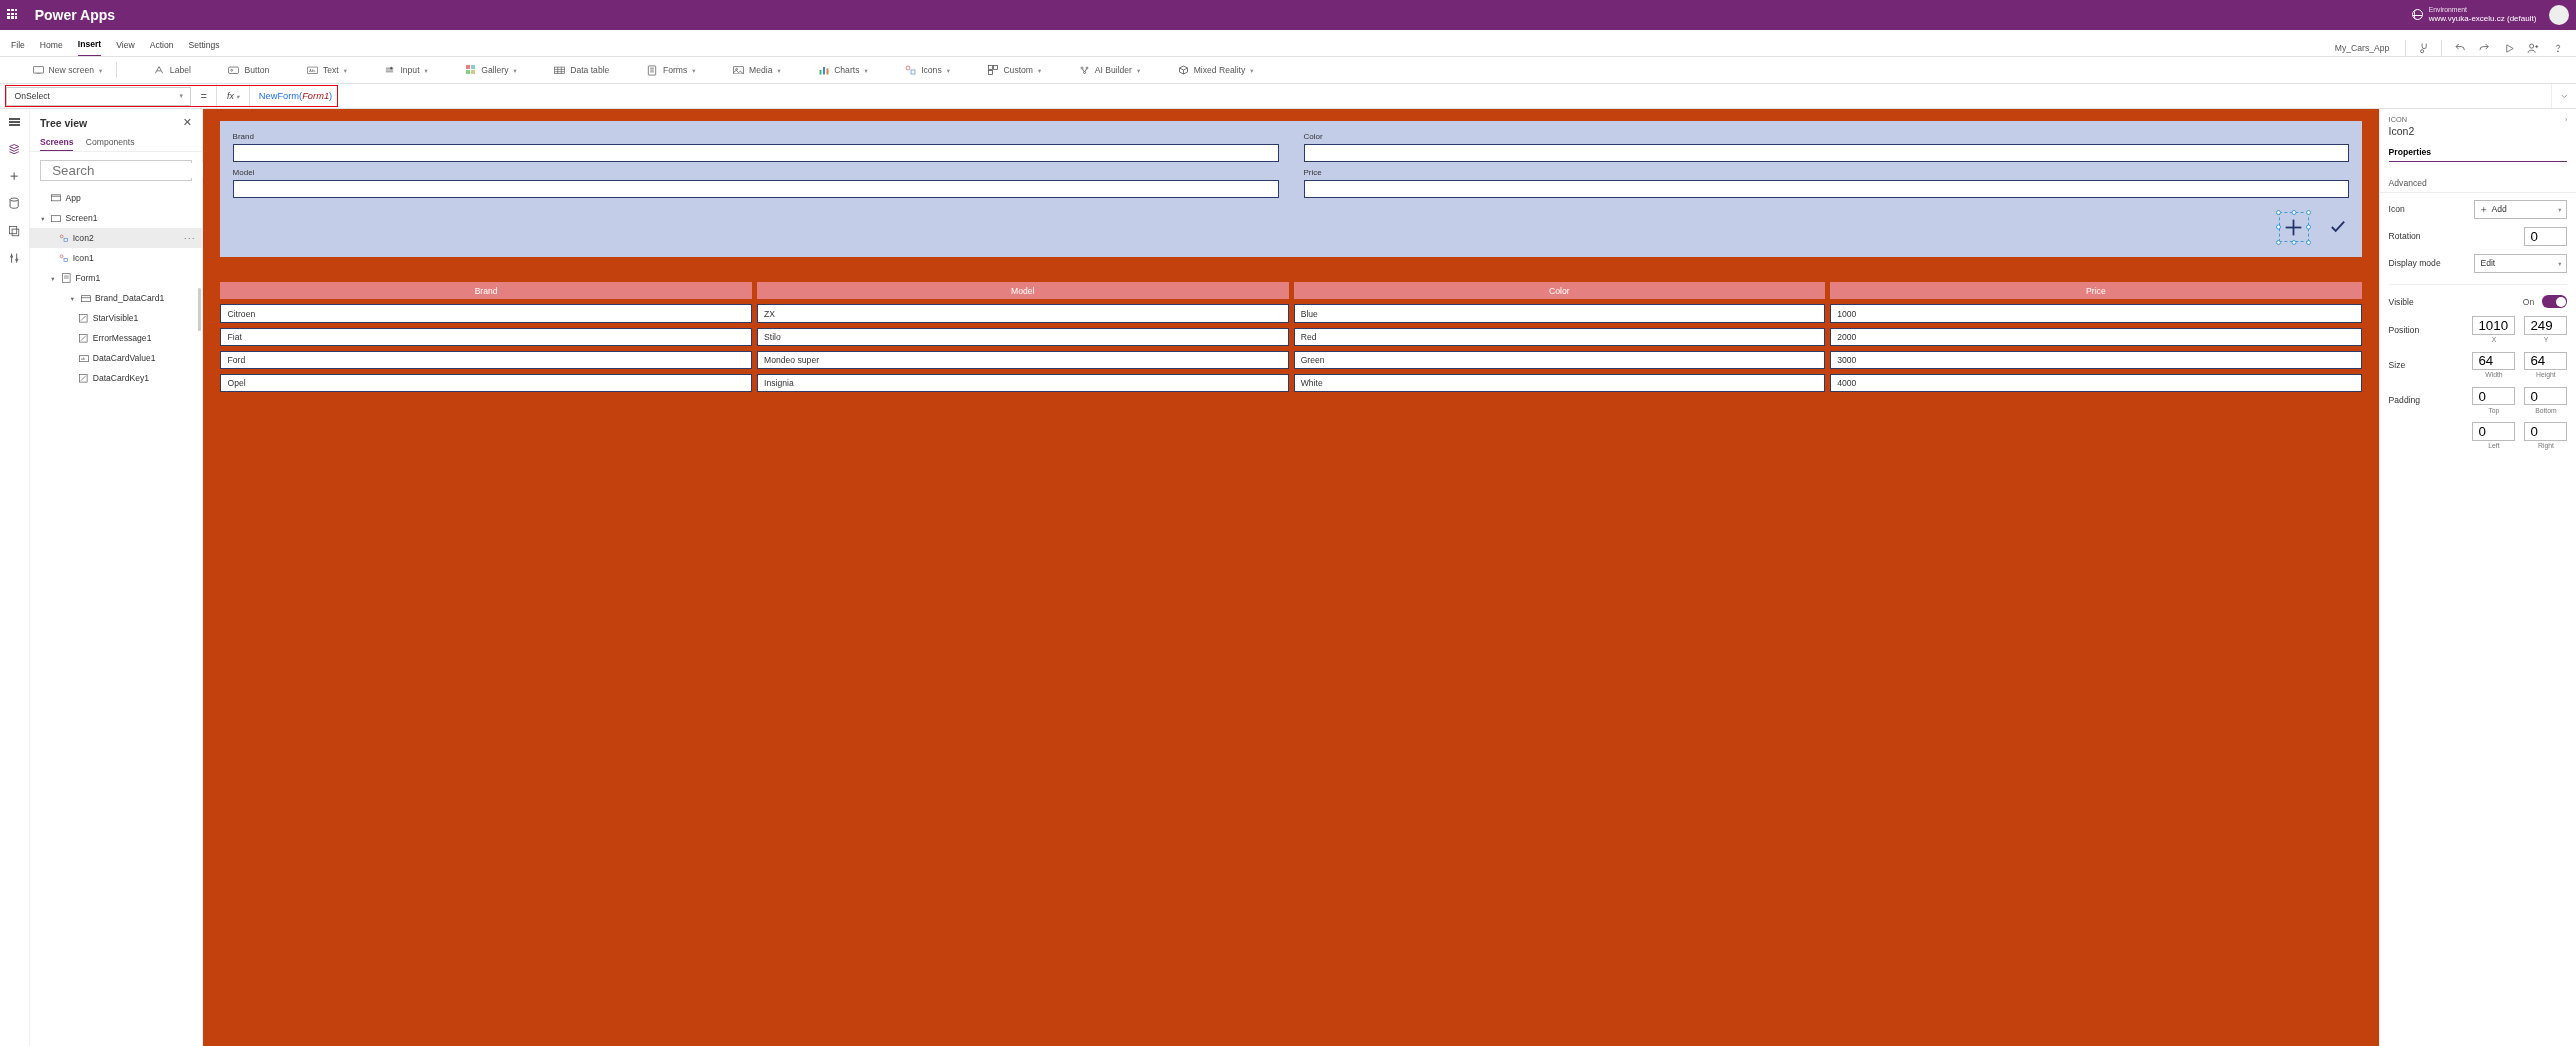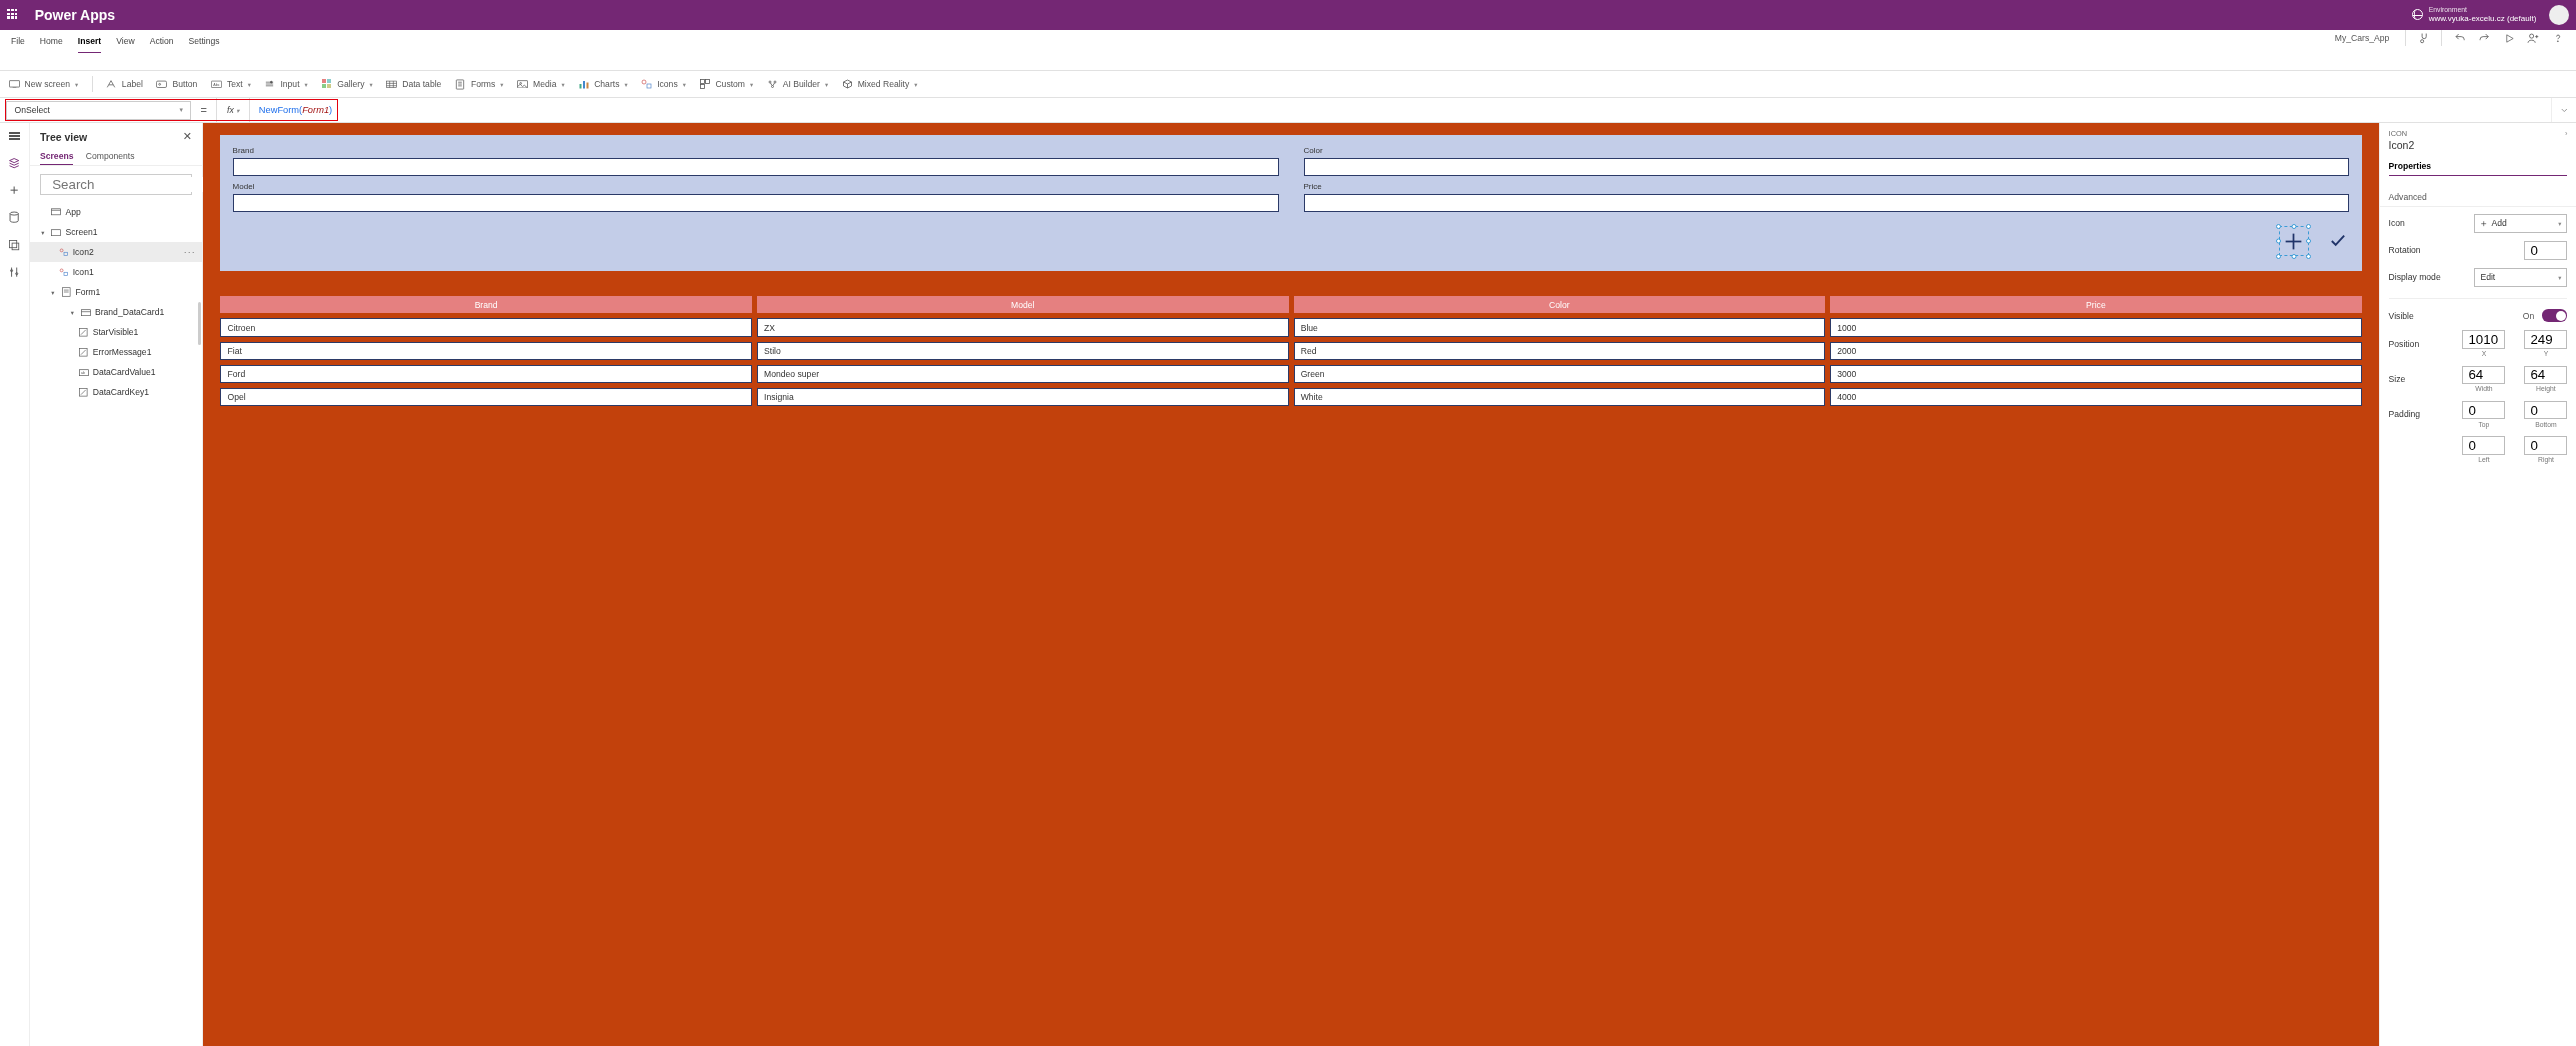--- a/index.html
+++ b/index.html
@@ -12,32 +12,32 @@
 .topbar .title { font-weight: 600; font-size: 14px; flex: 0 0 auto; }
 .topbar .spacer { flex: 1; }
 .env { display: flex; align-items: center; gap: 6.2px; margin-right: 12.3px; font-size: 8px; }
 .env .globe { width:11px;height:11px;border:0.9px solid #fff;border-radius:50%;position:relative; }
 .env .globe::before{content:"";position:absolute;left:0;right:0;top:50%;border-top:0.9px solid #fff;}
 .env .globe::after{content:"";position:absolute;top:0;bottom:0;left:50%;border-left:0.9px solid #fff;border-radius:50%;width:60%;transform:translateX(-50%);}
 .env .txt small{display:block;font-size:6.8px;opacity:.85;line-height:1;}
 .avatar { width:20px;height:20px;border-radius:50%;background:#eee; }
 
 
-.menubar { height: 41px; display:flex; align-items:flex-start; padding: 0 11px; border-bottom:0.6px solid #e1e1e1; gap: 15px; }
+.menubar { height: 27px; display:flex; align-items:flex-end; padding: 0 11px; border-bottom:0.6px solid #e1e1e1; gap: 15px; }
 .menubar .item { color:#444; cursor:pointer; padding: 6.2px 0; }
 .menubar .item.active { font-weight:600; border-bottom:1.2px solid #742774; color:#000; }
 .menubar .spacer{flex:1;}
 .menubar .right { display:flex; align-items:center; gap:11px; }
 .menubar .app-name { color:#555; margin-right:5px; }
 .menubar .ico { width:13.6px;height:13.6px;display:flex;align-items:center;justify-content:center;color:#555;cursor:pointer; }
 .sep { width:0.6px;height:16px;background:#ddd; }
 
 
 .ribbon { height: 27px; display:flex; align-items:center; padding: 0 8.6px; gap: 13.6px; border-bottom:0.6px solid #e1e1e1; color:#555; }
-.ribbon .rb { display:flex; align-items:center; gap:5px; cursor:pointer; font-size:8.6px; }
+.ribbon .rb { display:flex; align-items:center; gap:5px; cursor:pointer; font-size:8.6px;margin-left:24px; }
 .ribbon .rb .chev { font-size:6.2px; color:#888; }
 .rb-ico { width:11px;height:11px;display:inline-flex;align-items:center;justify-content:center; }
 
 
 .formula-row { display:flex; align-items:stretch; height:25px; border-bottom:0.6px solid #e1e1e1; position:relative; }
 .highlight-box { position:absolute; left:5px; top:1.2px; width:333px; height:22px; border:1.9px solid #e3000f; pointer-events:none; }
 .prop-select { width:185px; border:0.6px solid #ccc; display:flex; align-items:center; padding:0 7.4px; margin:2.5px 0 2.5px 6.2px; background:#fff; justify-content:space-between; }
 .eq { width:25px; display:flex; align-items:center; justify-content:center; color:#666; font-size:11px;}
 .fx { width:34px; border-left:0.6px solid #ddd;border-right:0.6px solid #ddd; display:flex;align-items:center;justify-content:center; gap:2.5px; font-style:italic; color:#444;}
 .formula { flex:1; display:flex; align-items:center; padding:0 8.6px; font-family: Consolas, monospace; font-size:9.3px; }
@@ -96,21 +96,21 @@
 .props .ptabs .pt{padding:3.7px 0;cursor:pointer;color:#555;}
 .props .ptabs .pt.active{border-bottom:1.2px solid #742774;font-weight:600;color:#000;}
 .props .body{padding:7.4px 8.6px;display:flex;flex-direction:column;gap:8.6px;}
 .prow{display:flex;align-items:center;gap:6.2px;}
 .prow .lab{flex:1;color:#333;}
 .prow select,.prow .ctl{width:93px;height:18.5px;border:0.6px solid #bbb;padding:0 5px;background:#fff;display:flex;align-items:center;justify-content:space-between;}
 .prow .num{width:43px;height:18.5px;border:0.6px solid #bbb;padding:0 5px;}
 .toggle{width:25px;height:12.3px;border-radius:6.2px;background:#742774;position:relative;}
 .toggle::after{content:"";position:absolute;right:1.2px;top:1.2px;width:10px;height:10px;border-radius:50%;background:#fff;}
 .divider{height:0.6px;background:#eee;margin:2.5px 0;}
-.subrow{display:flex;gap:19px;justify-content:center;}
+.subrow{display:flex;gap:9px;justify-content:center;}
 .subrow .col{display:flex;flex-direction:column;align-items:center;gap:1.2px;}
 .subrow .col .lbl{font-size:6.8px;color:#777;}
 </style>
 </head>
 <body>
 
 <div class="topbar">
   <div class="waffle">
       <span></span>
       <span></span>

